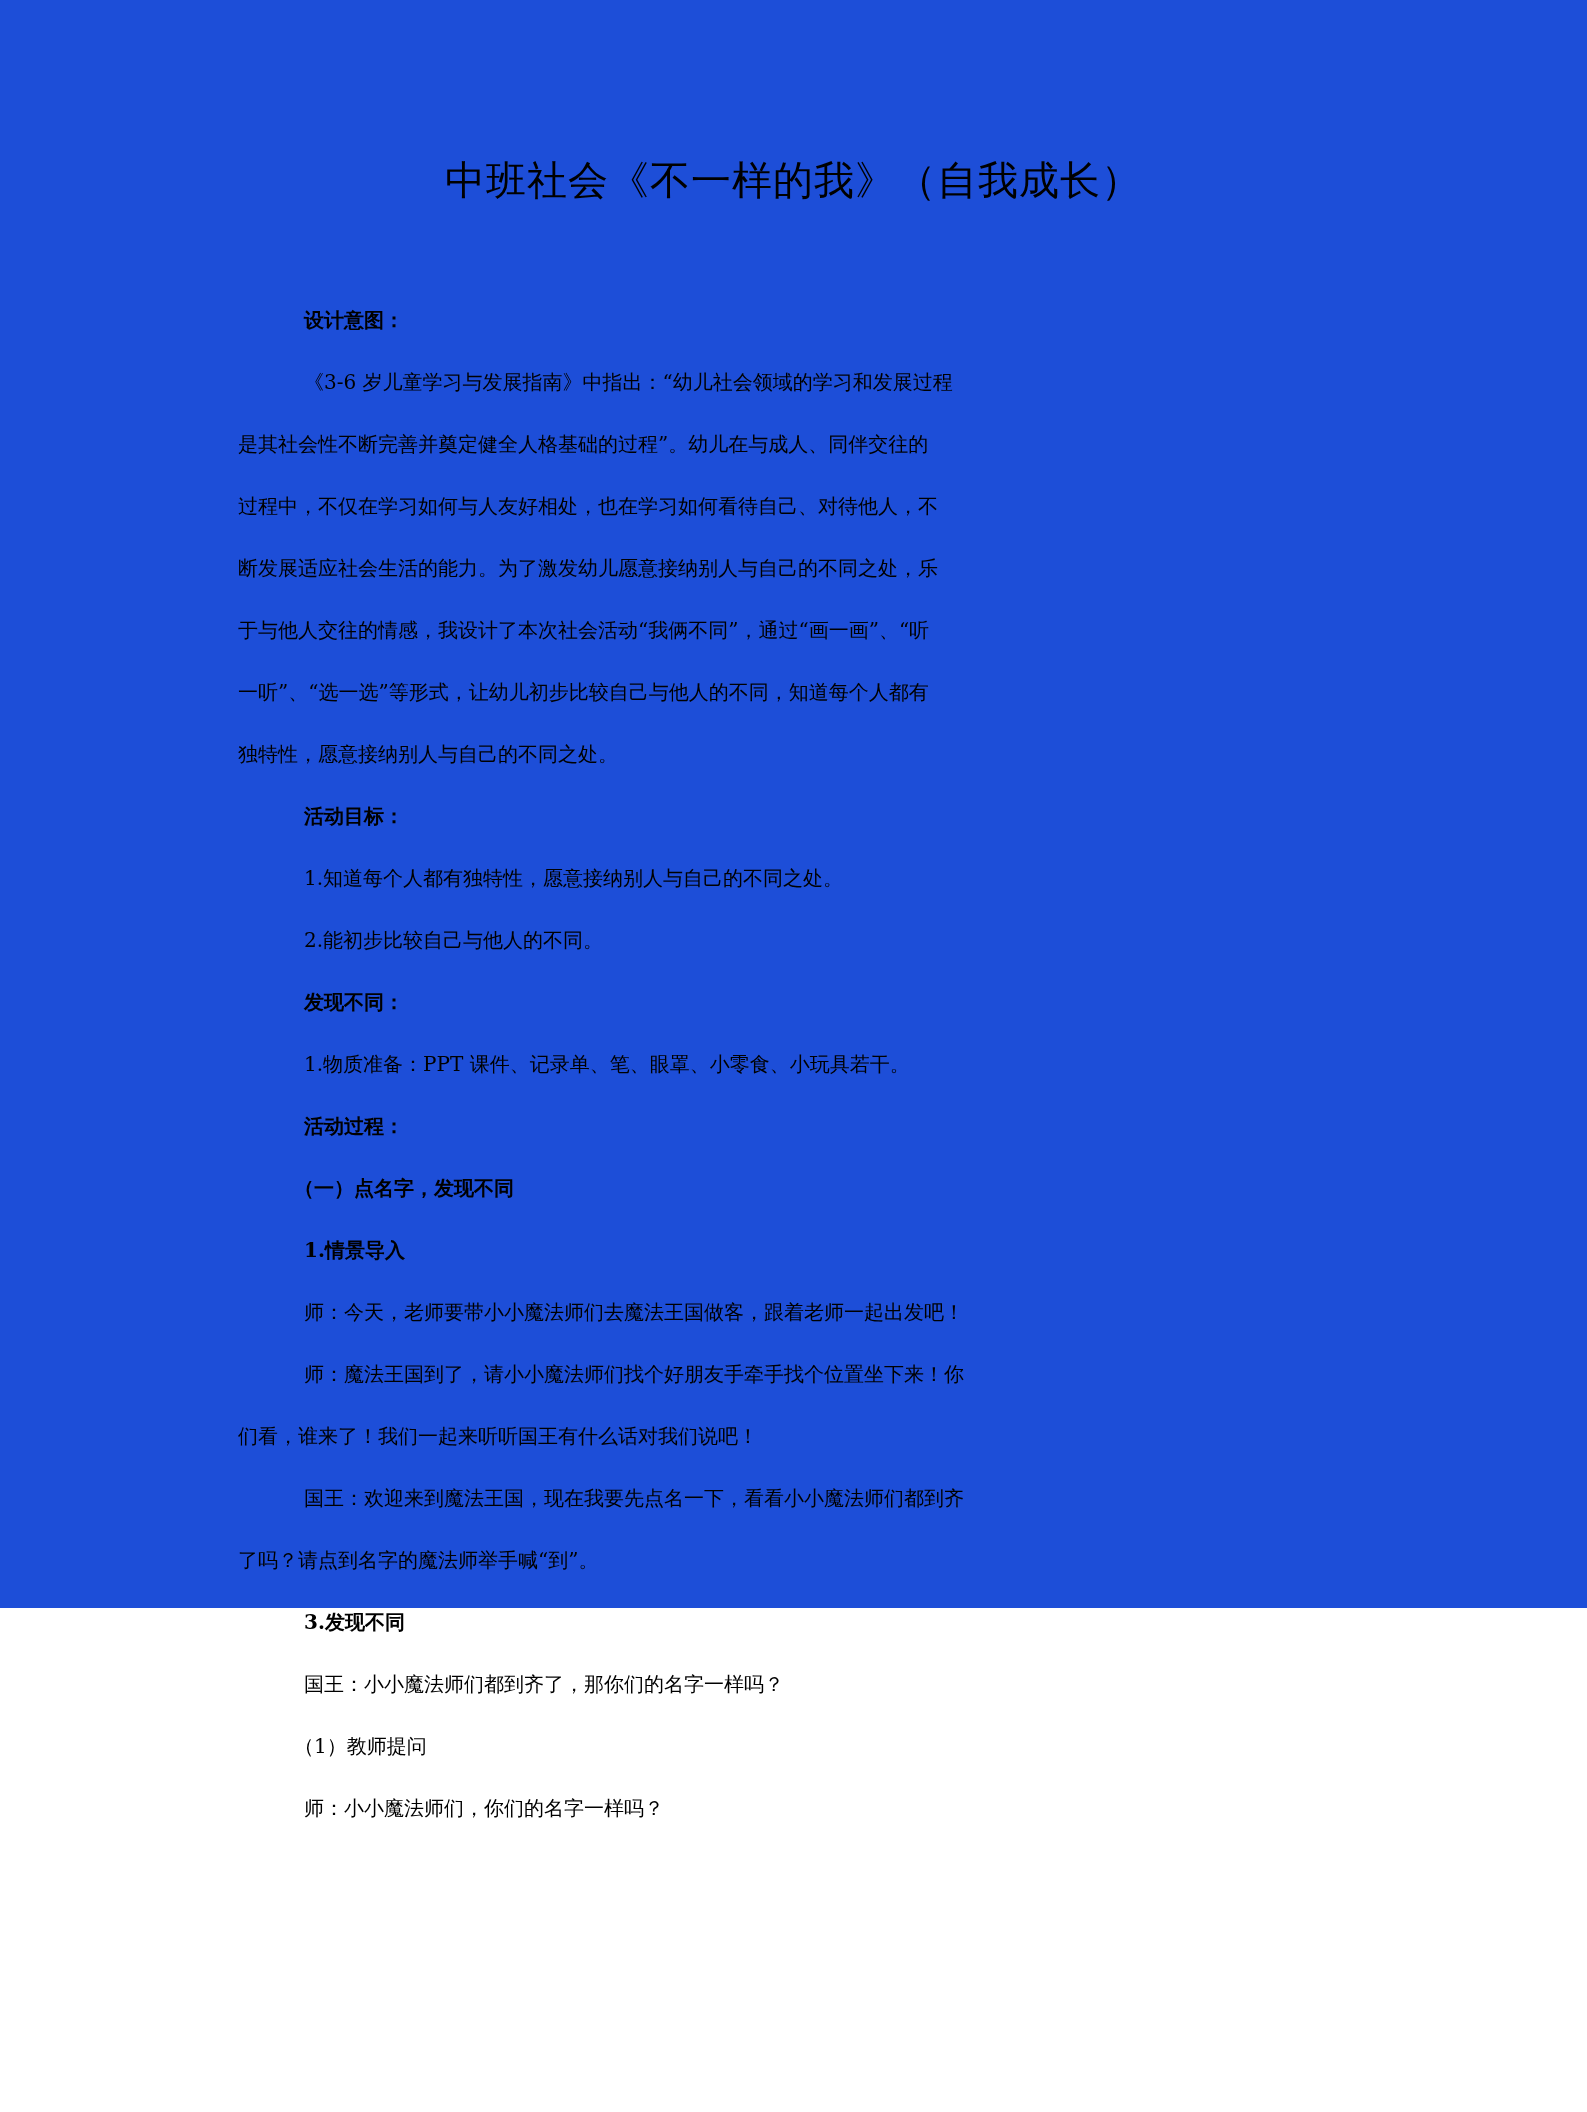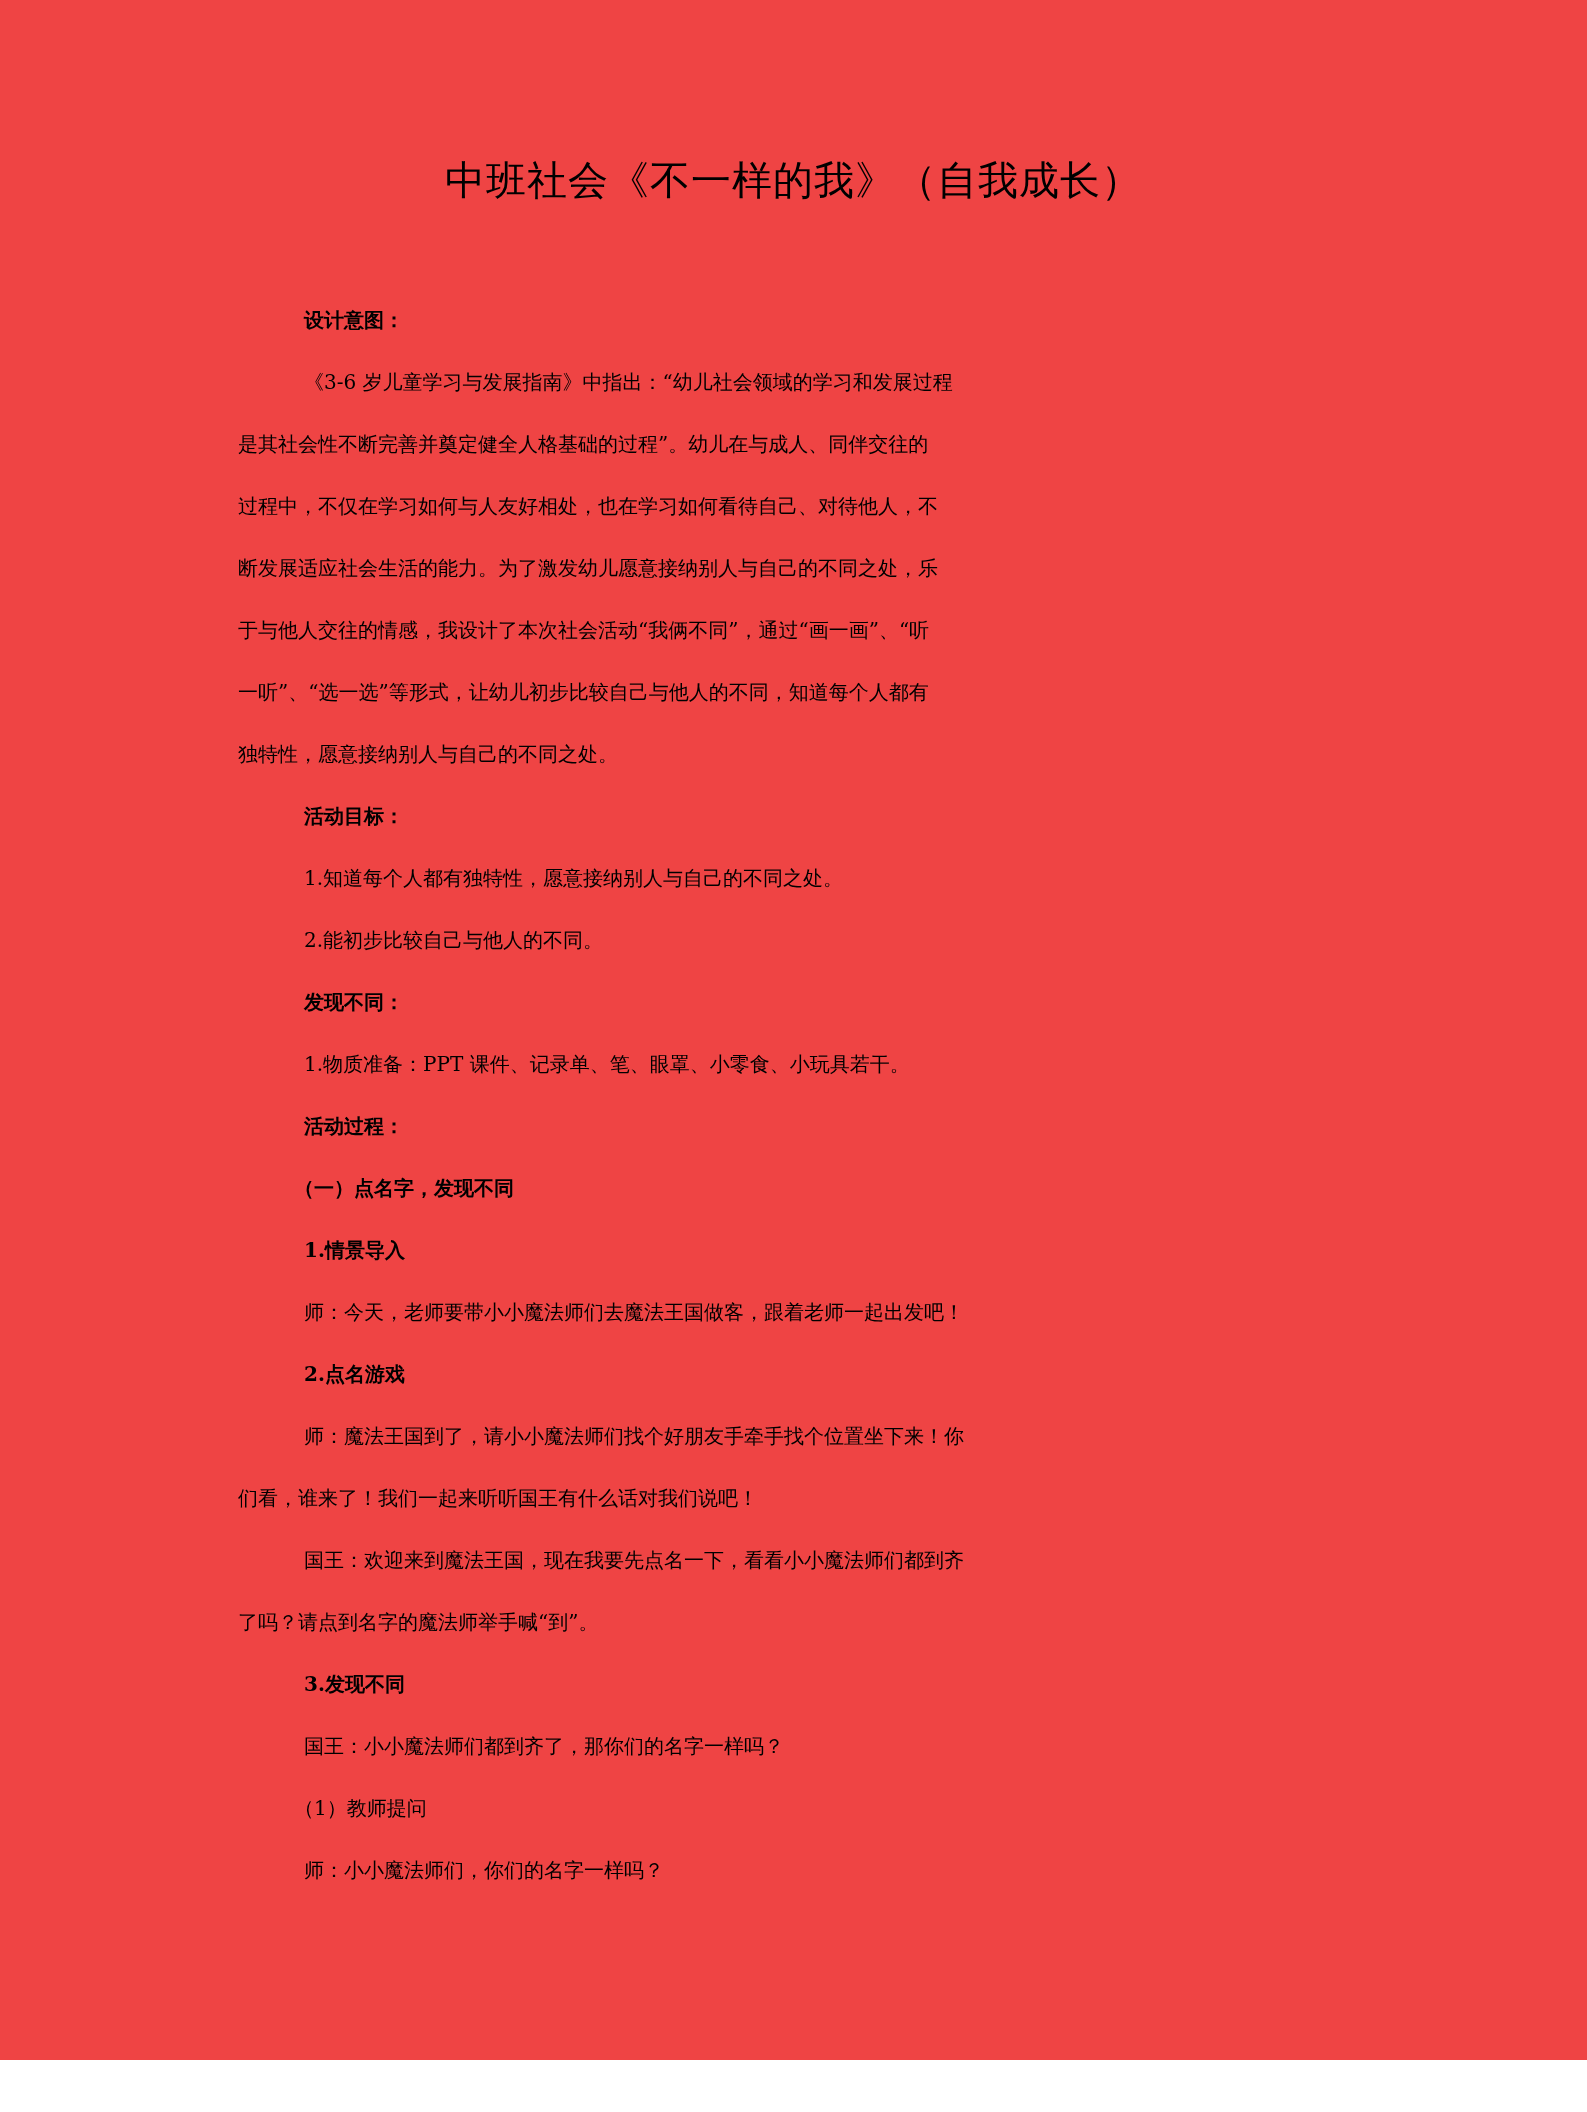--- a/index.html
+++ b/index.html
@@ -7,22 +7,22 @@
     width: 1587px;
     height: 2112px;
     position: relative;
     overflow: hidden;
     font-family: "DejaVu Serif", "Liberation Serif", serif;
     color: #000000;
   }
   .page {
     position: absolute;
     left: 0; top: 0;
-    width: 1587px; height: 2060px;
-    background: #ef4444;
+    width: 1587px; height: 1608px;
+    background: #1d4ed8;
   }
   .title {
     position: absolute;
     top: 150px;
     left: 0;
     width: 1587px;
     text-align: center;
     font-size: 40px;
     line-height: 60px;
     font-weight: normal;
@@ -76,21 +76,20 @@
     <div class="block">
       <p class="line h">发现不同：</p>
       <p class="line indent">1.物质准备：PPT 课件、记录单、笔、眼罩、小零食、小玩具若干。</p>
     </div>
 
     <div class="block">
       <p class="line h">活动过程：</p>
       <p class="line h" style="padding-left:56px;">（一）点名字，发现不同</p>
       <p class="line h">1.情景导入</p>
       <p class="line indent">师：今天，老师要带小小魔法师们去魔法王国做客，跟着老师一起出发吧！</p>
-      <p class="line h">2.点名游戏</p>
       <p class="line indent">师：魔法王国到了，请小小魔法师们找个好朋友手牵手找个位置坐下来！你</p>
       <p class="line">们看，谁来了！我们一起来听听国王有什么话对我们说吧！</p>
       <p class="line indent">国王：欢迎来到魔法王国，现在我要先点名一下，看看小小魔法师们都到齐</p>
       <p class="line">了吗？请点到名字的魔法师举手喊“到”。</p>
       <p class="line h">3.发现不同</p>
       <p class="line indent">国王：小小魔法师们都到齐了，那你们的名字一样吗？</p>
       <p class="line indent" style="padding-left:56px;">（1）教师提问</p>
       <p class="line indent">师：小小魔法师们，你们的名字一样吗？</p>
     </div>
 

